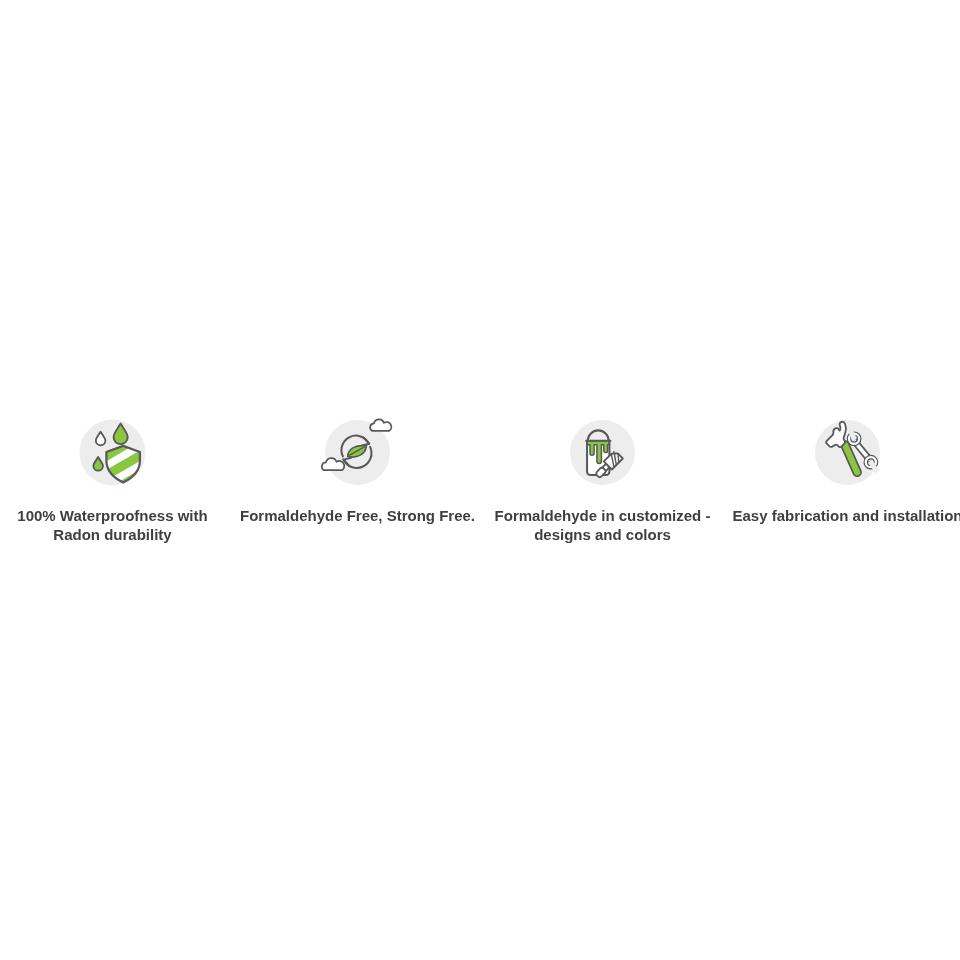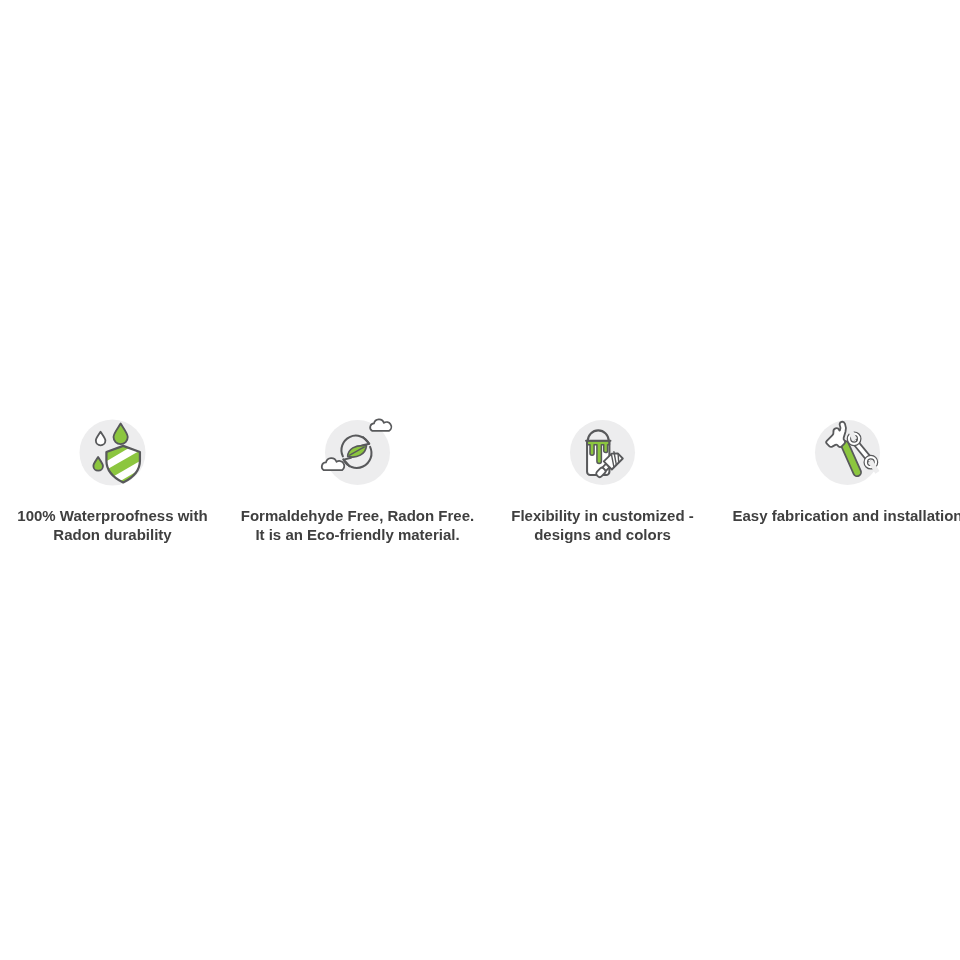--- a/index.html
+++ b/index.html
@@ -88,22 +88,21 @@
           <path class="st" d="M44.4 26.4 A13.8 13.8 0 0 1 18 38.8"></path>
           <path class="st" d="M37.4 16.9 L43.6 23.3 L36.4 25.1"></path>
           <path class="st" d="M25.6 37.1 L18.4 39 L24.2 45.5"></path>
           <path class="green-st" style="stroke-width:1.6" d="M22.3 35.8 C22.8 28.6 29.2 24.3 40.8 25.4 C40 33.6 31.6 38.3 22.3 35.8 Z"></path>
           <path class="st thin" d="M24.3 34.6 C29.5 31.8 33.8 29.3 38.6 26.8"></path>
           <path class="white-st" style="stroke-width:1.7" d="M46.3 10.6 A3.9 3.9 0 0 1 48.2 3.4 A5.1 5.1 0 0 1 58 2.8 A3.6 3.6 0 0 1 63.2 10.6 Z"></path>
           <path class="white-st" style="stroke-width:1.7" d="M-1.2 49.4 A4.1 4.1 0 0 1 0.9 41.8 A5.4 5.4 0 0 1 11.3 41.2 A3.7 3.7 0 0 1 16.8 49.4 Z"></path>
         </svg>
       </div>
       <p class="caption">
-        <span>Formaldehyde Free, Radon Free.</span>
-        <span>It is an Eco-friendly material.</span>
+        <span>Formaldehyde Free, Strong Free.</span>
       </p>
     </div>
 
     <div class="feature">
       <div class="icon-wrap">
         <svg viewBox="0 0 64 64">
           <circle class="ic-bg" cx="32" cy="32" r="32"></circle>
           <path class="st" d="M17.5 20.5 A10.3 10.3 0 0 1 38.1 20.5"></path>
           <path d="M16.8 20.5 H38.8 V51 A3.2 3.2 0 0 1 35.6 54.2 H20 A3.2 3.2 0 0 1 16.8 51 Z" fill="#fff"></path>
           <path class="green-st" style="stroke-width:1.5" d="M16.8 20.5 H38.8 V24.4 H37 V30.2 A1.9 1.9 0 0 1 33.2 30.2 V24.4 H30.9 V40.6 A2.2 2.2 0 0 1 26.5 40.6 V24.4 H23.7 V32.8 A2 2 0 0 1 19.7 32.8 V24.4 H16.8 Z"></path>
@@ -111,21 +110,21 @@
           <line class="st" x1="15.8" y1="20.5" x2="39.8" y2="20.5"></line>
           <g transform="translate(39 43) rotate(-45)">
             <rect class="white-st" x="-17" y="-3.2" width="10" height="6.4" rx="2.8"></rect>
             <rect class="white-st" x="-7.5" y="-2.4" width="5" height="4.8"></rect>
             <path class="white-st" d="M-2.5 -5.6 H8.5 L12.8 -1.4 V5.6 H-2.5 Z"></path>
             <path class="st thin" d="M0.5 5.6 L8 -5.6 M3.8 5.6 L11.3 -5.3 M7.1 5.6 L12.8 -1"></path>
           </g>
         </svg>
       </div>
       <p class="caption">
-        <span>Flexibility in customized -</span>
+        <span>Formaldehyde in customized -</span>
         <span>designs and colors</span>
       </p>
     </div>
 
     <div class="feature">
       <div class="icon-wrap">
         <svg viewBox="0 0 64 64">
           <circle class="ic-bg" cx="32" cy="32" r="32"></circle>
 
           <g>

